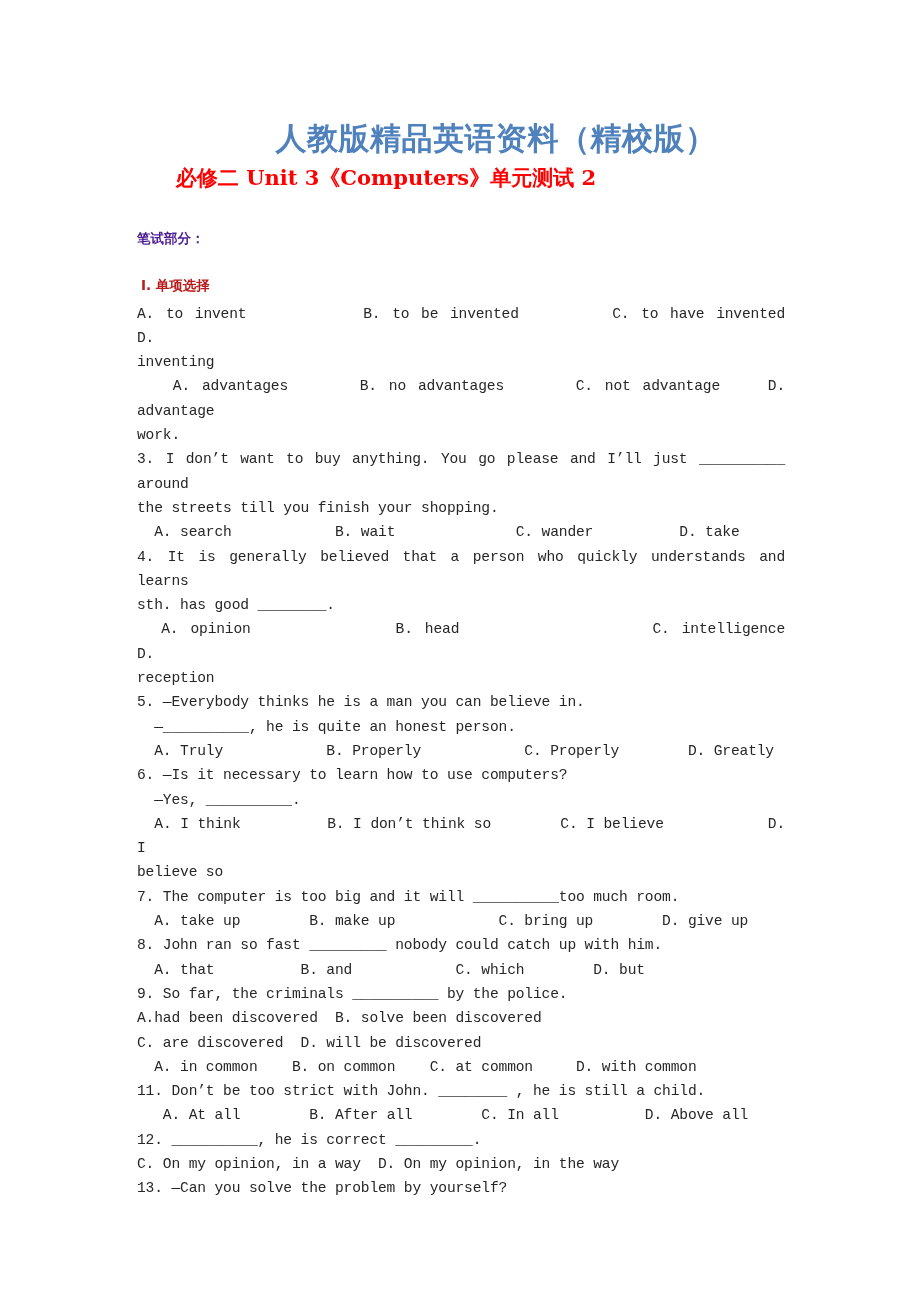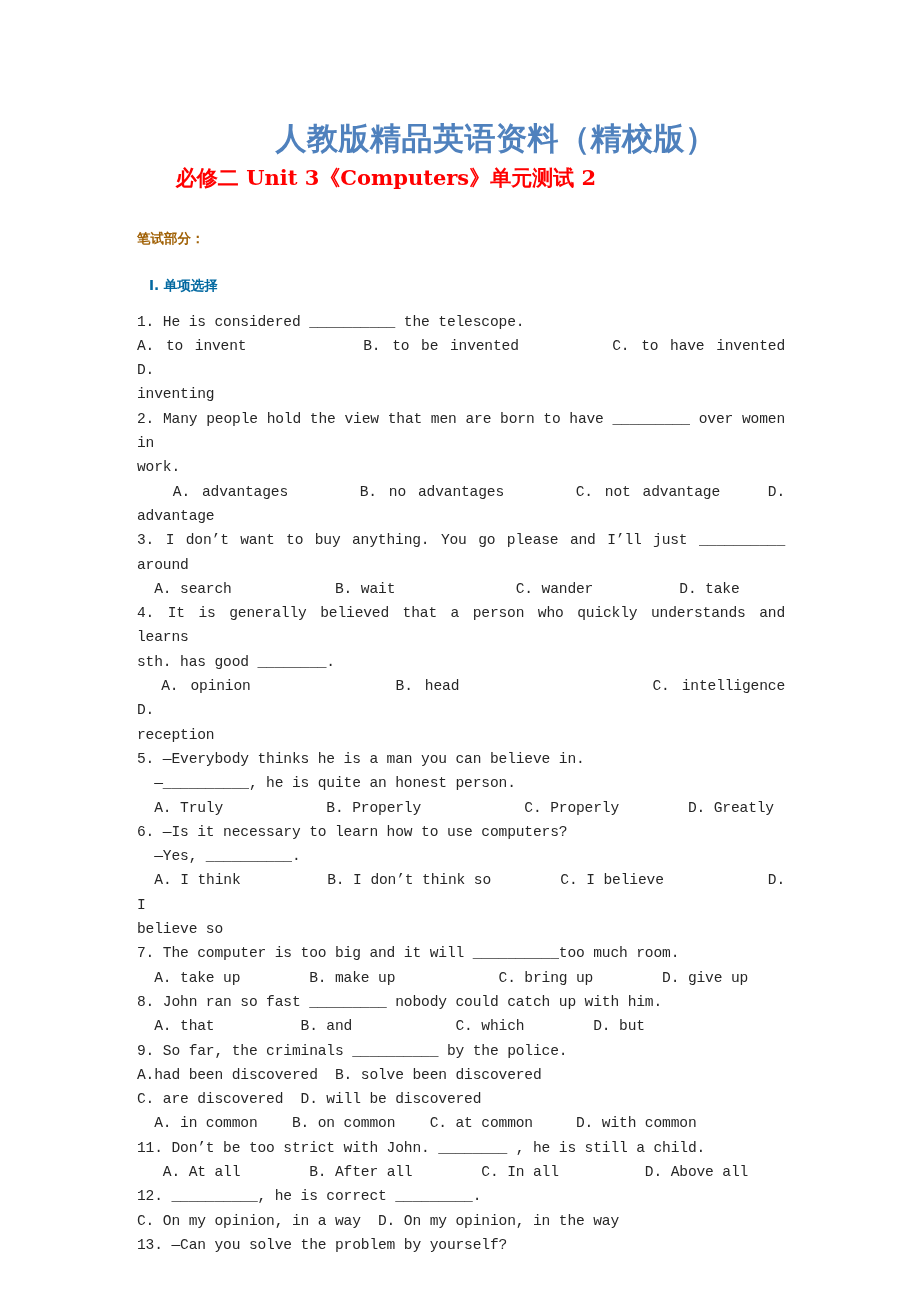--- a/index.html
+++ b/index.html
@@ -44,32 +44,32 @@
   .body-block {
     position: absolute;
     left: 137px;
     top: 226px;
     width: 648px;
   }
   .section-head {
     font-family: "DejaVu Sans", sans-serif;
     font-size: 13.5px;
     font-weight: bold;
-    color: #a16207;
+    color: #4c1d95;
     line-height: 24.3px;
     margin: 0;
     white-space: pre;
   }
   .section-head-2 {
     font-family: "DejaVu Sans", sans-serif;
     font-size: 13.5px;
     font-weight: bold;
-    color: #0369a1;
+    color: #b91c1c;
     line-height: 24.3px;
-    margin: 12px;
+    margin: 4px;
     margin-top: 23px;
     white-space: pre;
   }
   .q-line {
     font-family: "Liberation Mono", "DejaVu Sans Mono", monospace;
     font-size: 14.6px;
     color: #262626;
     line-height: 24.3px;
     margin: 0;
     white-space: pre-wrap;
@@ -91,29 +91,28 @@
 
   <div class="doc-title">人教版精品英语资料（精校版）</div>
   <div class="doc-subtitle">必修二  Unit 3《Computers》单元测试 2</div>
 
   <div class="body-block">
 
     <p class="section-head">笔试部分：</p>
 
     <p class="section-head-2">I. 单项选择</p>
 
-    <p class="q-line">1. He is considered __________ the telescope.</p>
     <p class="q-line opts">A. to invent          B. to be invented        C. to have invented          D.</p>
     <p class="q-line">inventing</p>
 
-    <p class="q-line just">2. Many people hold the view that men are born to have _________ over women in</p>
+    <p class="q-line opts">   A. advantages      B. no advantages      C. not advantage    D. advantage</p>
     <p class="q-line">work.</p>
-    <p class="q-line opts">   A. advantages      B. no advantages      C. not advantage    D. advantage</p>
 
     <p class="q-line just">3. I don’t want to buy anything. You go please and I’ll just __________ around</p>
+    <p class="q-line">the streets till you finish your shopping.</p>
     <p class="q-line opts">  A. search            B. wait              C. wander          D. take</p>
 
     <p class="q-line just">4. It is generally believed that a person who quickly understands and learns</p>
     <p class="q-line">sth. has good ________.</p>
     <p class="q-line opts">  A. opinion            B. head                C. intelligence            D.</p>
     <p class="q-line">reception</p>
 
     <p class="q-line">5. —Everybody thinks he is a man you can believe in.</p>
     <p class="q-line">  —__________, he is quite an honest person.</p>
     <p class="q-line opts">  A. Truly            B. Properly            C. Properly        D. Greatly</p>

